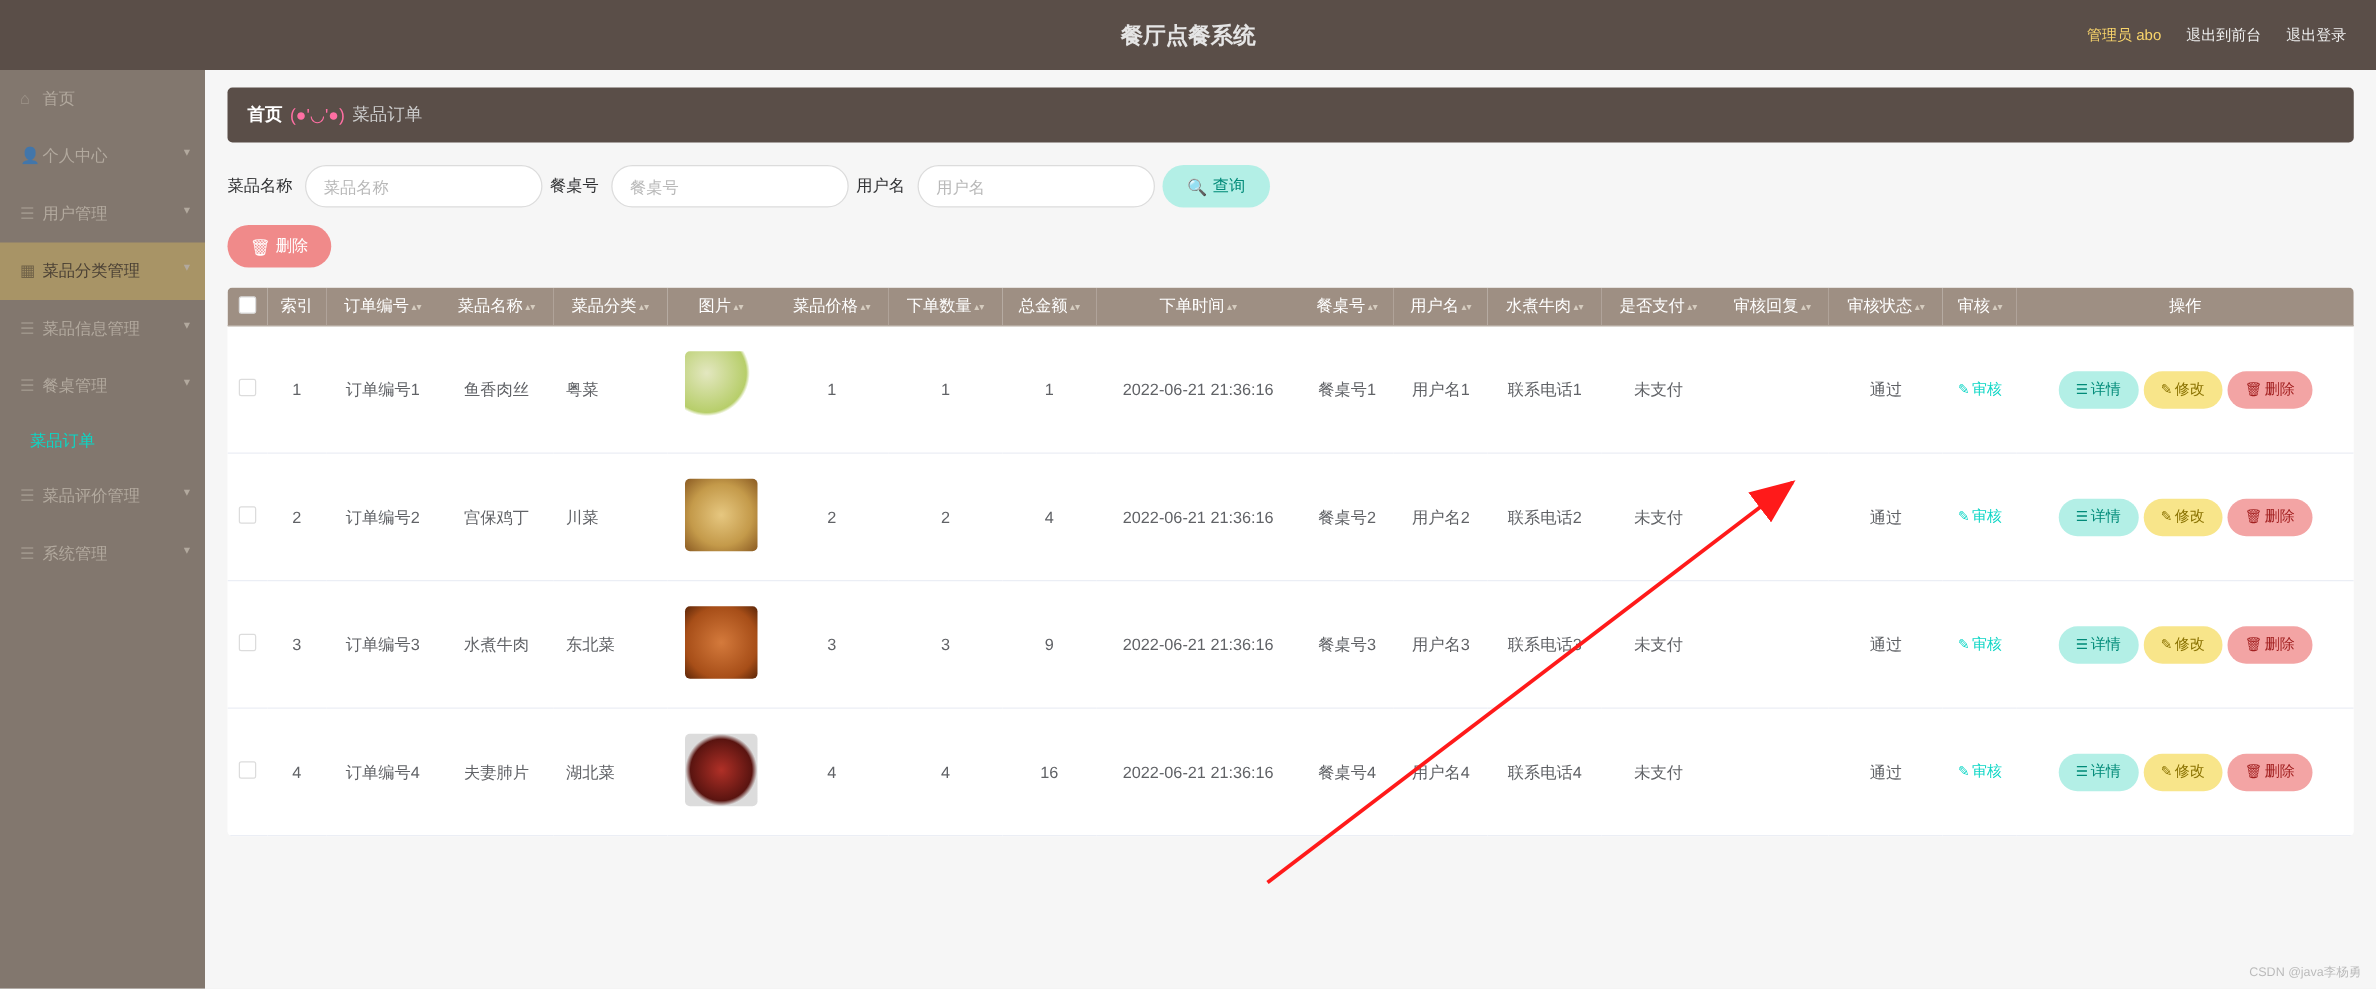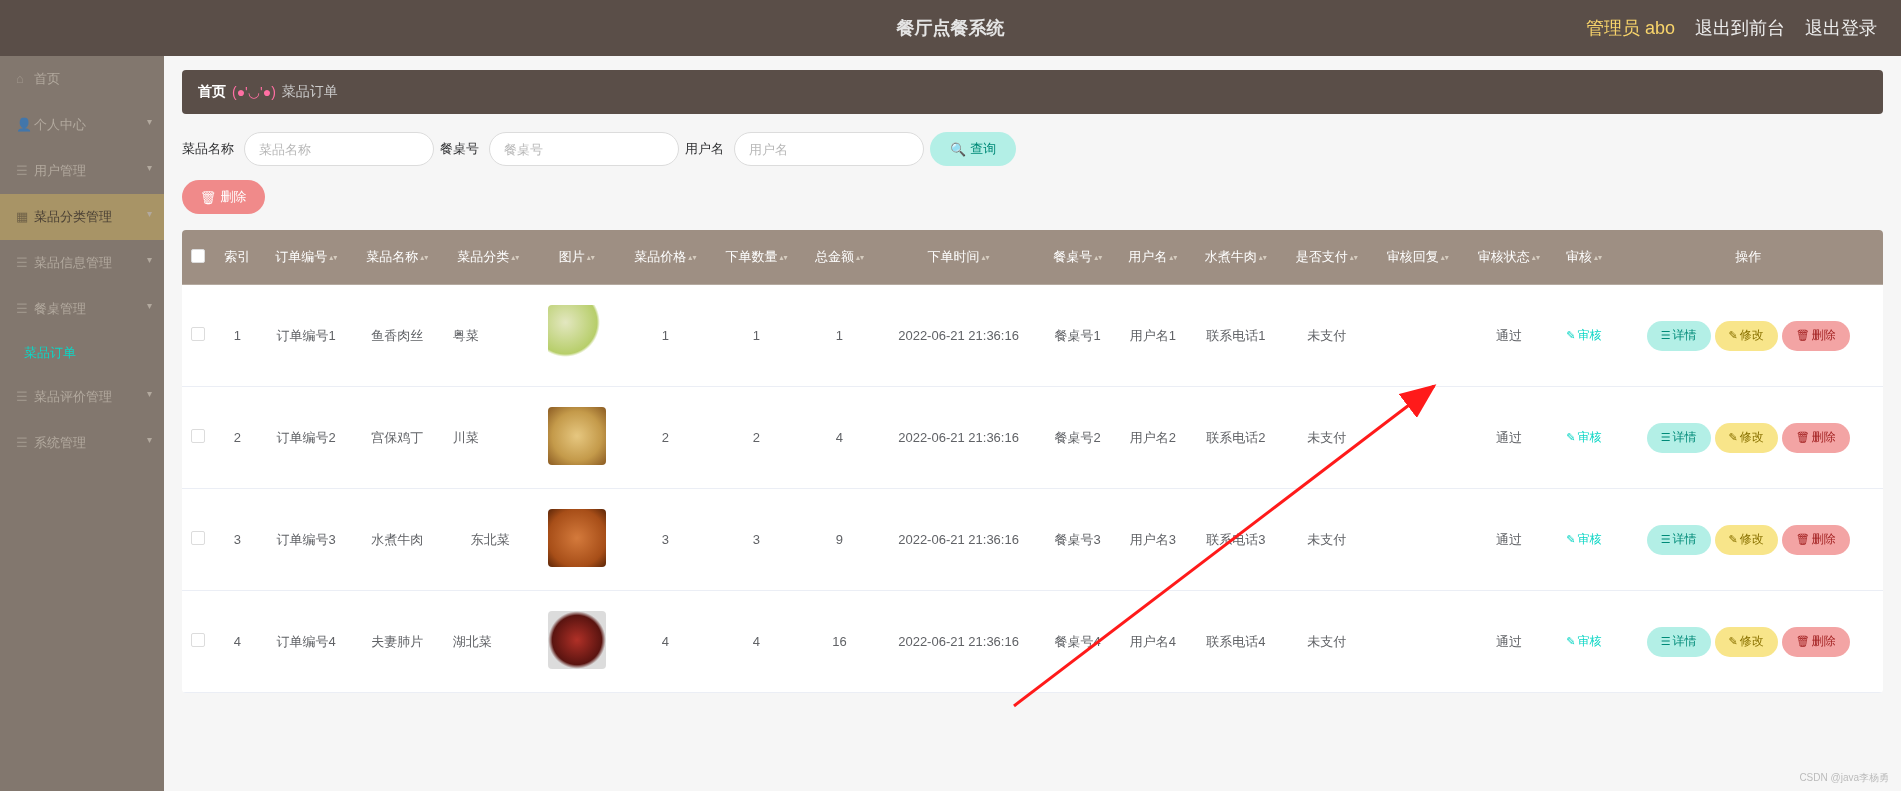--- a/index.html
+++ b/index.html
@@ -1,20 +1,20 @@
 <!DOCTYPE html>
 <html><head>
 <meta charset="utf-8">
 <style>
 * { box-sizing: border-box; margin: 0; padding: 0; }
 body { font-family: "Microsoft YaHei", Arial, sans-serif; font-size: 13px; background: #f0f0f0; width: 1901px; color: #333; }
 
 .topbar { background: #5a4e48; height: 56px; display: flex; align-items: center; justify-content: center; position: relative; }
 .topbar-title { color: #e5e5e5; font-size: 18px; font-weight: bold; }
-.topbar-actions { position: absolute; right: 24px; color: #eee; font-size: 18px; display:flex; gap:20px; }
+.topbar-actions { position: absolute; right: 24px; color: #eee; font-size: 12px; display:flex; gap:20px; }
 .topbar-actions .admin { color: #f8d46b; }
 .topbar-actions span { cursor: pointer; }
 
 .layout { display: flex; }
 .sidebar { width: 164px; background: #82776e; min-height: 735px; }
 .side-item { padding: 14px 16px; color: #b2a99e; font-size: 13px; cursor: pointer; position: relative; }
 .side-item.active-group { background: #a89466; color: #4b4135; }
 .side-sub { padding: 12px 24px; color: #b2a99e; font-size: 13px; cursor: pointer; }
 .side-sub.active { color: #0dd6c5; }
 .side-caret { position: absolute; right: 12px; top: 14px; font-size: 10px; color: #b2a99e; }
@@ -30,21 +30,21 @@
 .searchbar { display: flex; align-items: center; gap: 6px; margin-top: 18px; }
 .searchbar label { font-size: 13px; color: #303133; margin-right: 4px; }
 .searchbar input { height: 34px; border: 1px solid #dcdcdc; border-radius: 18px; padding: 0 14px; background: #fff; width: 190px; font-size: 13px; color: #606266; outline: none; }
 .searchbar input::placeholder { color: #b8b8b8; }
 .search-btn { height: 34px; border-radius: 18px; border: none; background: #b3efe6; color: #008a78; padding: 0 20px; cursor: pointer; font-size: 13px; display:flex; align-items:center; gap:4px; }
 
 .del-btn { margin-top: 14px; height: 34px; border-radius: 18px; border: none; background: #f08a8a; color: #fff; padding: 0 18px; cursor: pointer; font-size: 13px; display:inline-flex; align-items:center; gap:4px; }
 
 .table-wrap { margin-top: 16px; background: #fff; border-radius: 4px; overflow: hidden; }
 table { width: 100%; border-collapse: collapse; }
-th { background: #9e8f83; color: #fff; font-weight: normal; font-size: 13px; padding: 18px 6px; text-align: center; border-bottom: 1px solid #b5aaa0; }
+th { background: #9e8f83; color: #fff; font-weight: normal; font-size: 13px; padding: 6px 6px; text-align: center; border-bottom: 1px solid #b5aaa0; }
 th .sort { display:inline-block; font-size:8px; line-height:8px; vertical-align:middle; color:#d5ccbf; margin-left:2px;}
 td { padding: 20px 6px; text-align: center; font-size: 13px; color: #606266; border-bottom: 1px solid #ebeef5; }
 .checkbox { width: 14px; height: 14px; border: 1px solid #dcdcdc; border-radius: 2px; display: inline-block; background: #fff; }
 
 .pill { display: inline-flex; align-items:center; gap:2px; height: 30px; border-radius: 16px; padding: 0 14px; font-size: 12px; border: none; cursor: pointer; margin: 0 2px; }
 .pill-detail { background: #b3efe6; color: #008a78; }
 .pill-edit   { background: #f8e58a; color: #8a7200; }
 .pill-del    { background: #f3a4a4; color: #a22020; }
 .pill-icon   { font-size:11px; }
 
@@ -175,21 +175,21 @@
               <td></td>
               <td>通过</td>
               <td><span class="audit-link"><span class="ic">✎</span>审核</span></td>
               <td><button class="pill pill-detail"><span class="pill-icon">☰</span>详情</button><button class="pill pill-edit"><span class="pill-icon">✎</span>修改</button><button class="pill pill-del"><span class="pill-icon">🗑</span>删除</button></td>
             </tr>
             <tr>
               <td><span class="checkbox"></span></td>
               <td>3</td>
               <td>订单编号3</td>
               <td>水煮牛肉</td>
-              <td style="text-align:center;padding-left:10px;font-family:Liberation Serif, serif;">东北菜</td>
+              <td style="text-align:left;padding-left:10px;font-family:Liberation Serif, serif;">东北菜</td>
               <td><span class="dish-img d3"></span></td>
               <td>3</td>
               <td>3</td>
               <td>9</td>
               <td>2022-06-21 21:36:16</td>
               <td>餐桌号3</td>
               <td>用户名3</td>
               <td>联系电话3</td>
               <td>未支付</td>
               <td></td>

